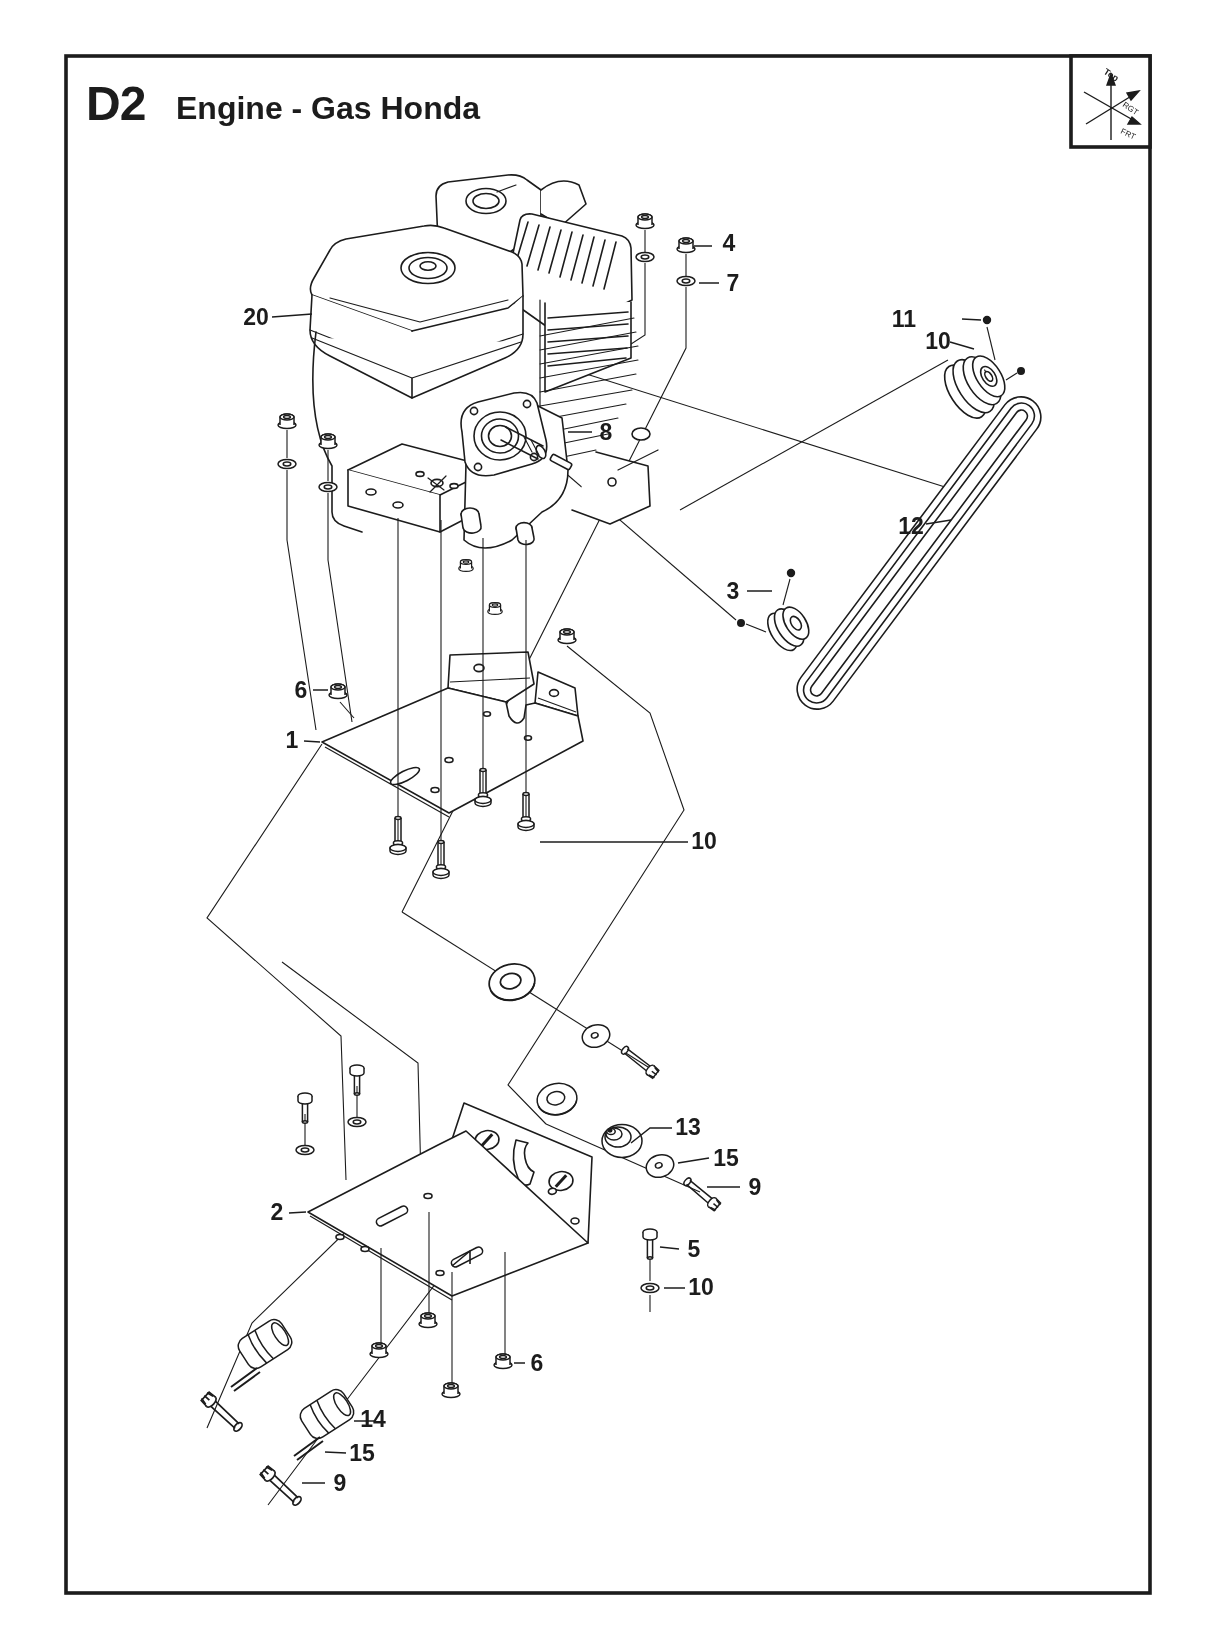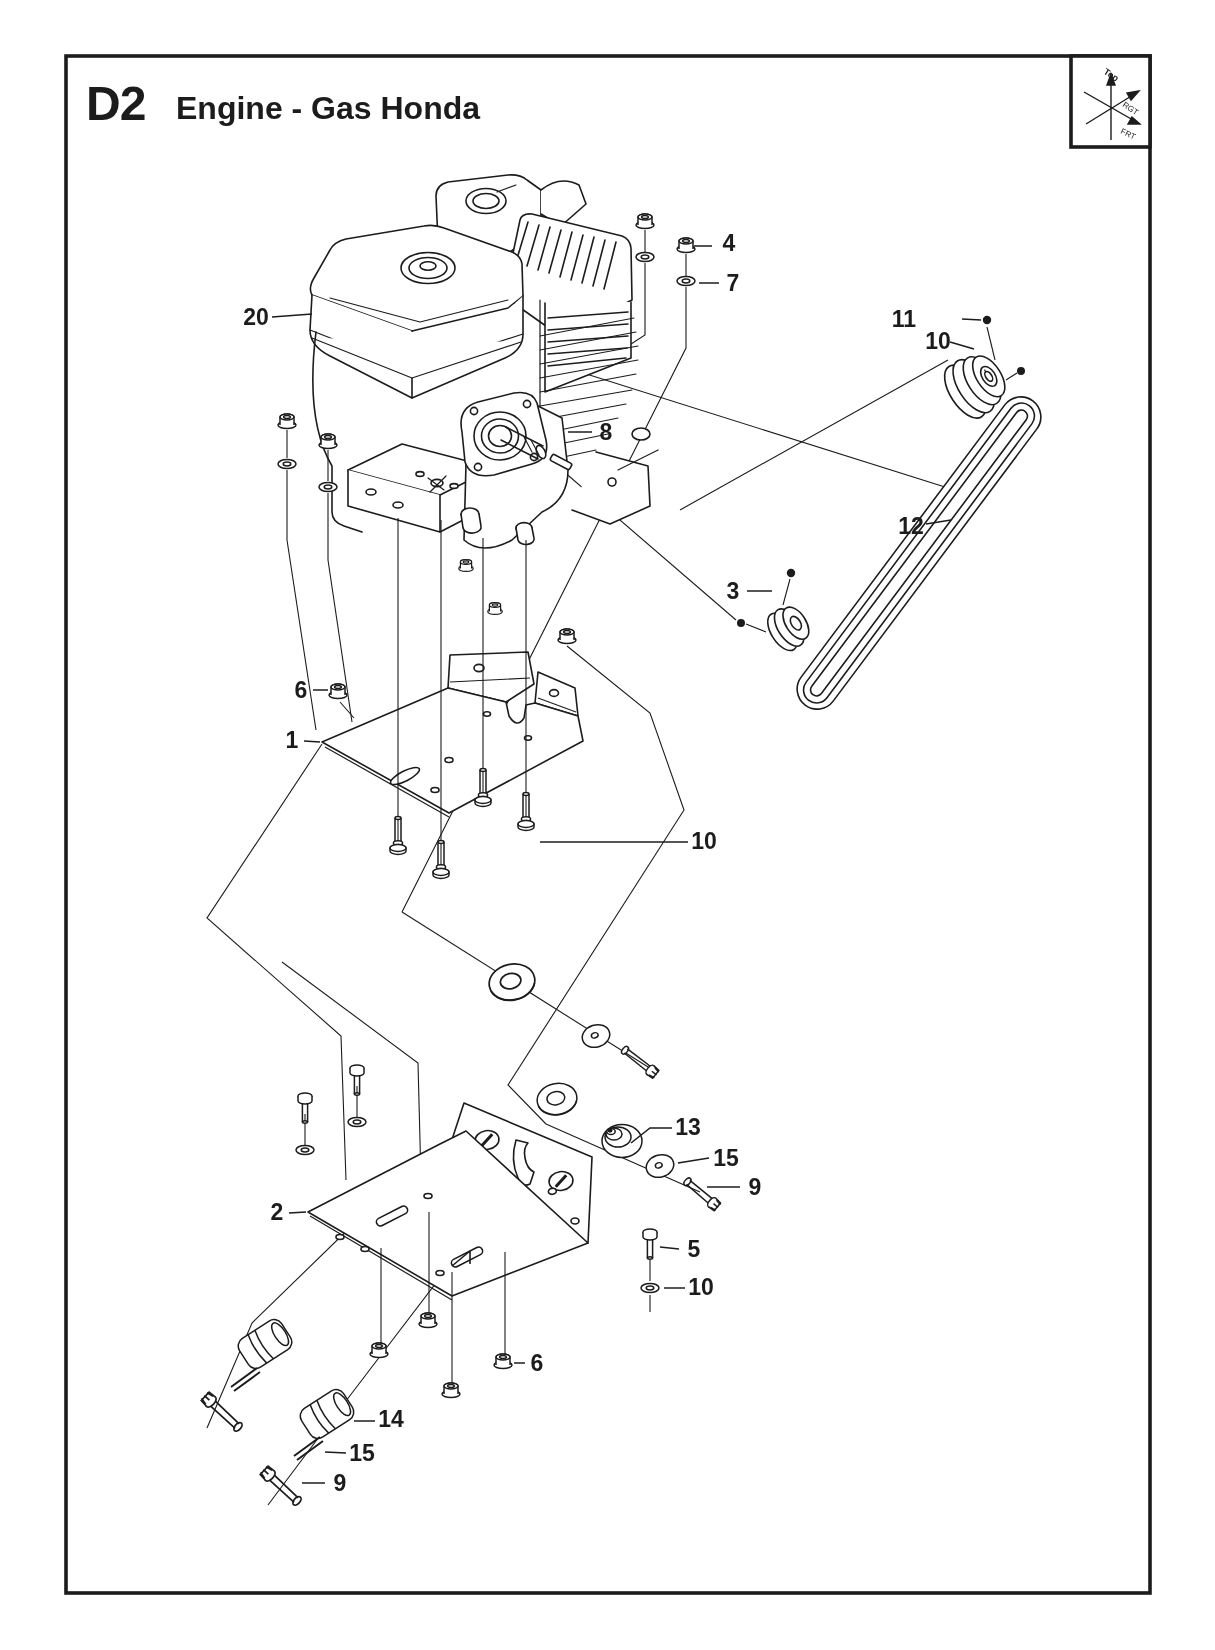--- a/index.html
+++ b/index.html
@@ -369,17 +369,17 @@
 <div class="callout" style="left:301px;top:690px">6</div>
 <div class="callout" style="left:292px;top:740px">1</div>
 <div class="callout" style="left:704px;top:841px">10</div>
 <div class="callout" style="left:688px;top:1127px">13</div>
 <div class="callout" style="left:726px;top:1158px">15</div>
 <div class="callout" style="left:755px;top:1187px">9</div>
 <div class="callout" style="left:694px;top:1249px">5</div>
 <div class="callout" style="left:701px;top:1287px">10</div>
 <div class="callout" style="left:277px;top:1212px">2</div>
 <div class="callout" style="left:537px;top:1363px">6</div>
-<div class="callout" style="left:391px;top:1419px">14</div>
+<div class="callout" style="left:373px;top:1419px">14</div>
 <div class="callout" style="left:362px;top:1453px">15</div>
 <div class="callout" style="left:340px;top:1483px">9</div>
 
 </div>
 
 </body></html>

